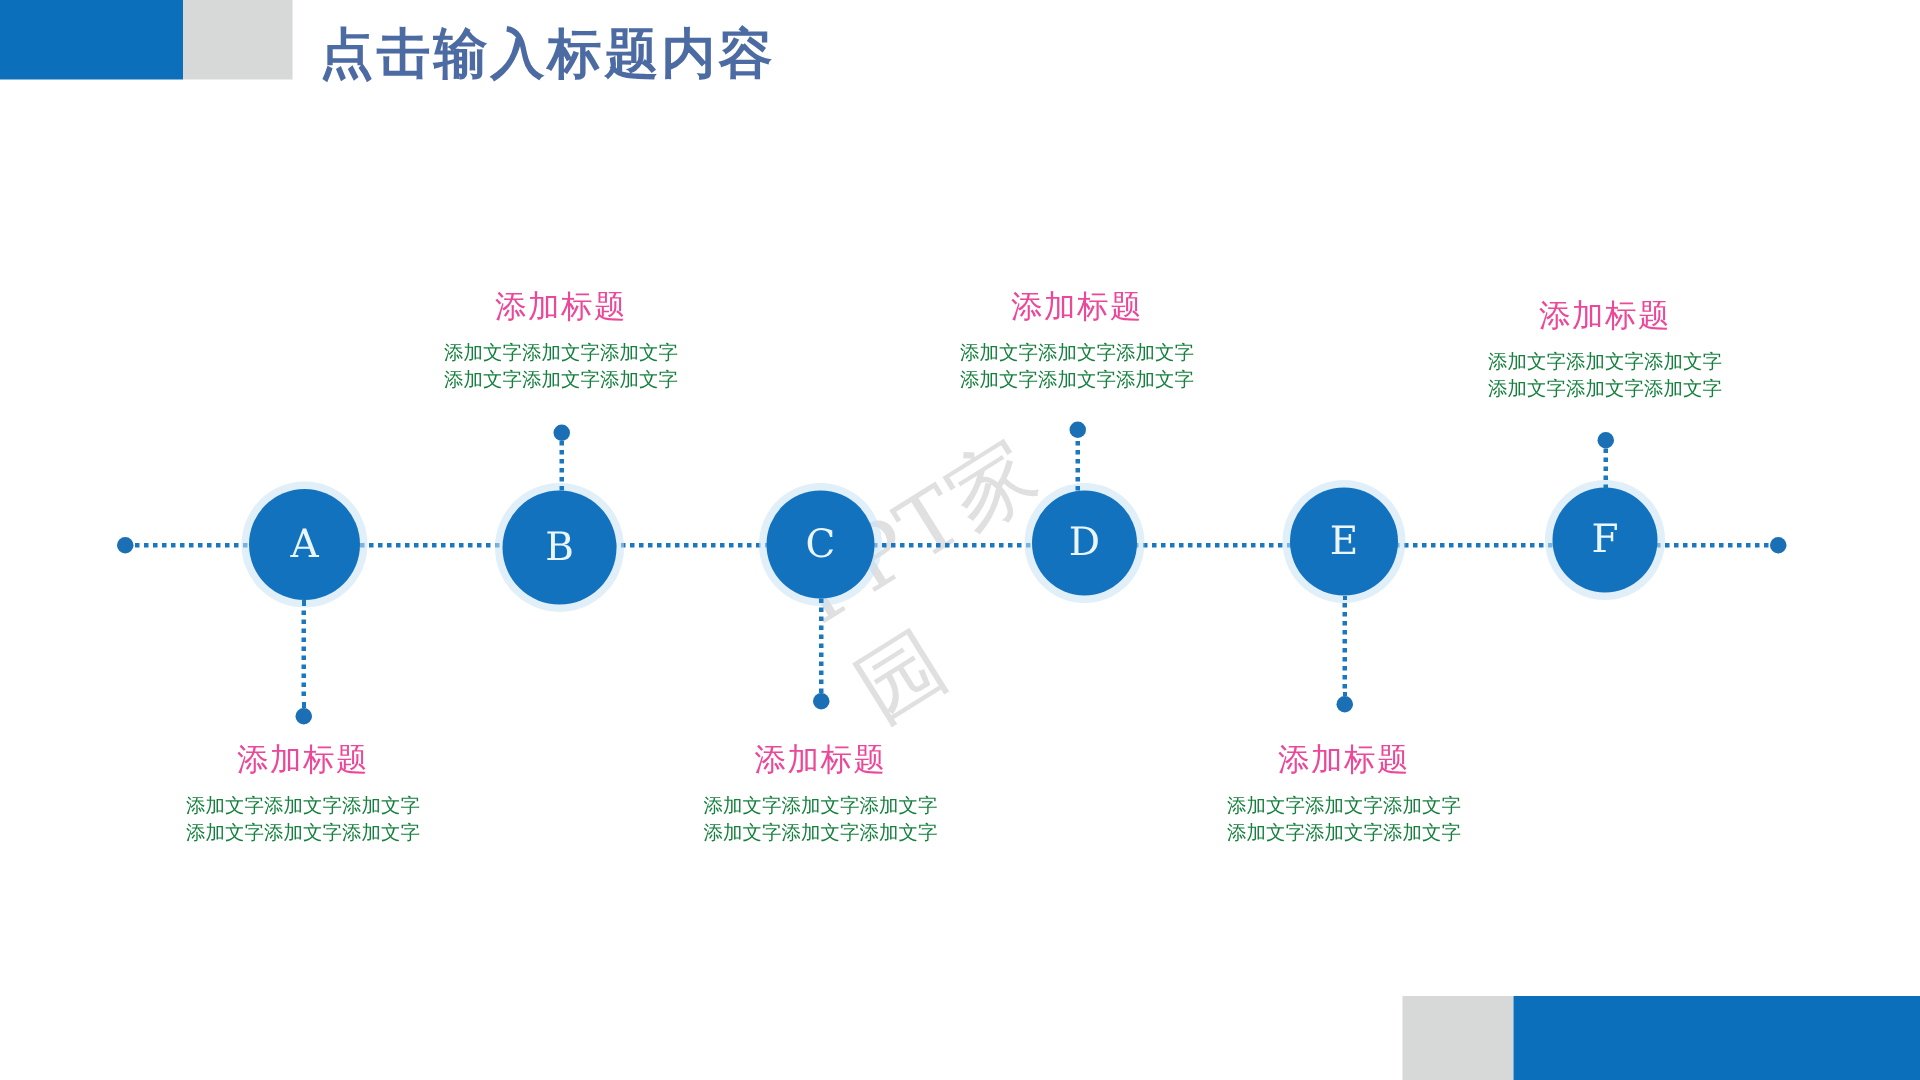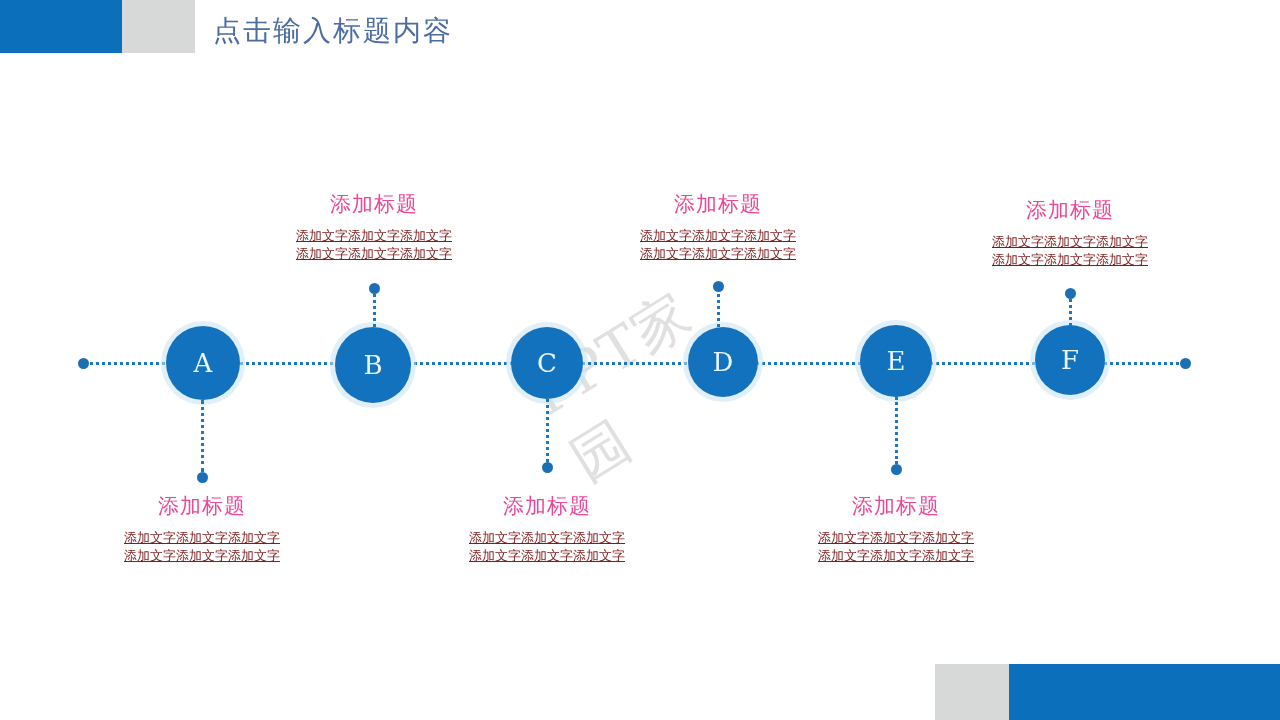--- a/index.html
+++ b/index.html
@@ -34,24 +34,25 @@
     top: 0;
     width: 73px;
     height: 53px;
     background: #d7d8d8;
   }
   .slide-title {
     position: absolute;
     left: 213px;
     top: 12px;
     font-family: "DejaVu Serif", "Liberation Serif", serif;
-    font-size: 28px;
+    font-size: 36px;
     letter-spacing: 2px;
     color: #4d6ba3;
     white-space: nowrap;
+    font-weight: bold;
   }
 
   
   .ftr-gray {
     position: absolute;
     left: 935px;
     bottom: 0;
     width: 74px;
     height: 56px;
     background: #d7d8d8;
@@ -141,24 +142,23 @@
     font-family: "DejaVu Sans", "Liberation Sans", sans-serif;
     font-size: 21px;
     color: #ec4899;
     letter-spacing: 1px;
     margin: 0 0 9px 0;
     white-space: nowrap;
   }
   .block .body {
     font-family: "DejaVu Sans", "Liberation Sans", sans-serif;
     font-size: 13px;
-    color: #7f1d1d;
+    color: #15803d;
     line-height: 1.42;
     white-space: nowrap;
-    text-decoration: underline;
   }
 </style>
 </head>
 <body>
 
 <div id="slide">
 
   <div class="hdr-blue"></div>
   <div class="hdr-gray"></div>
   <div class="slide-title">点击输入标题内容</div>

